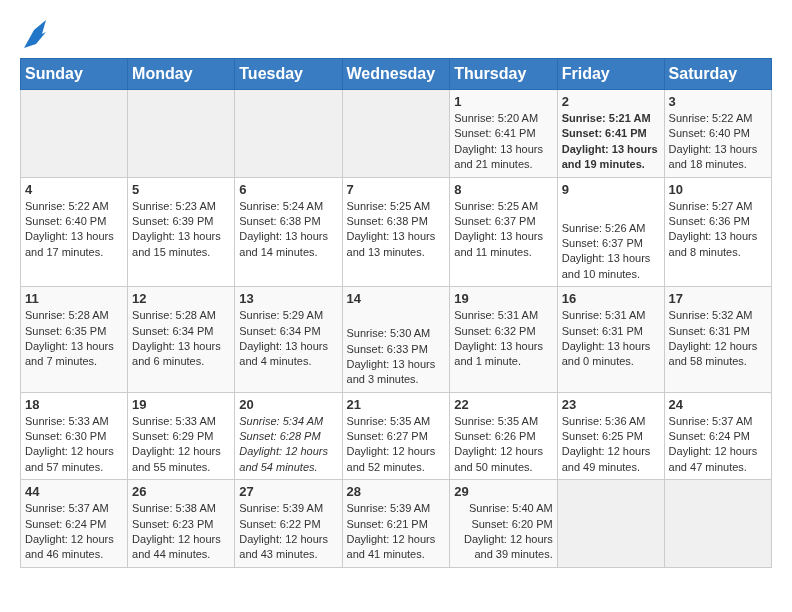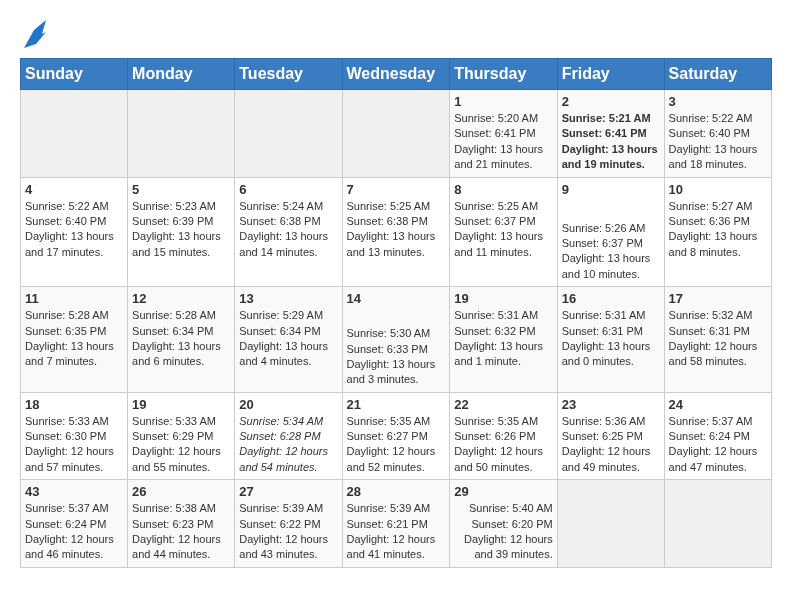--- a/index.html
+++ b/index.html
@@ -289,21 +289,21 @@
         <td>
           <span class="day-num">24</span>
           <div class="day-info" style="white-space: pre-line;">Sunrise: 5:37 AM
 Sunset: 6:24 PM
 Daylight: 12 hours
 and 47 minutes.</div>
         </td>
       </tr>
       <tr>
         <td>
-          <span class="day-num">43</span>
+          <span class="day-num">44</span>
           <div class="day-info" style="white-space: pre-line;">Sunrise: 5:37 AM
 Sunset: 6:24 PM
 Daylight: 12 hours
 and 46 minutes.</div>
         </td>
         <td>
           <span class="day-num">26</span>
           <div class="day-info" style="white-space: pre-line;">Sunrise: 5:38 AM
 Sunset: 6:23 PM
 Daylight: 12 hours

